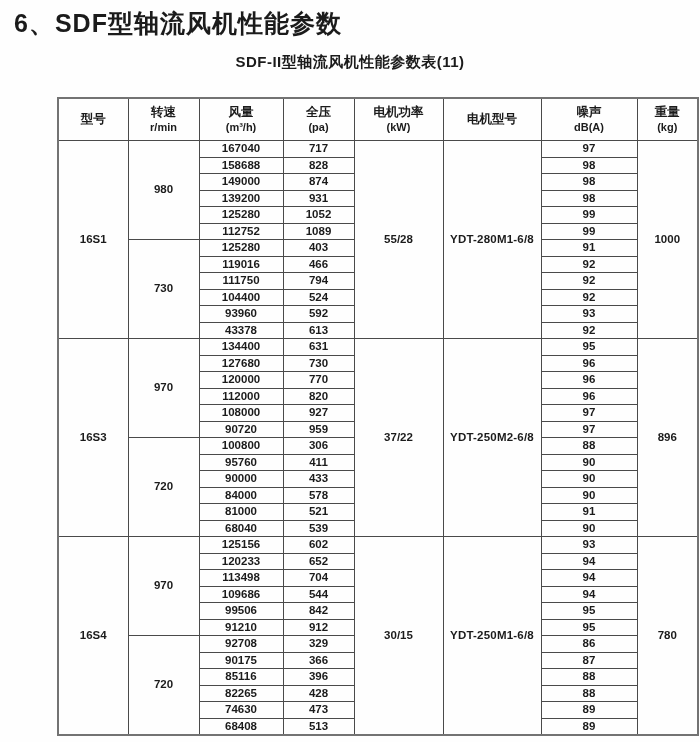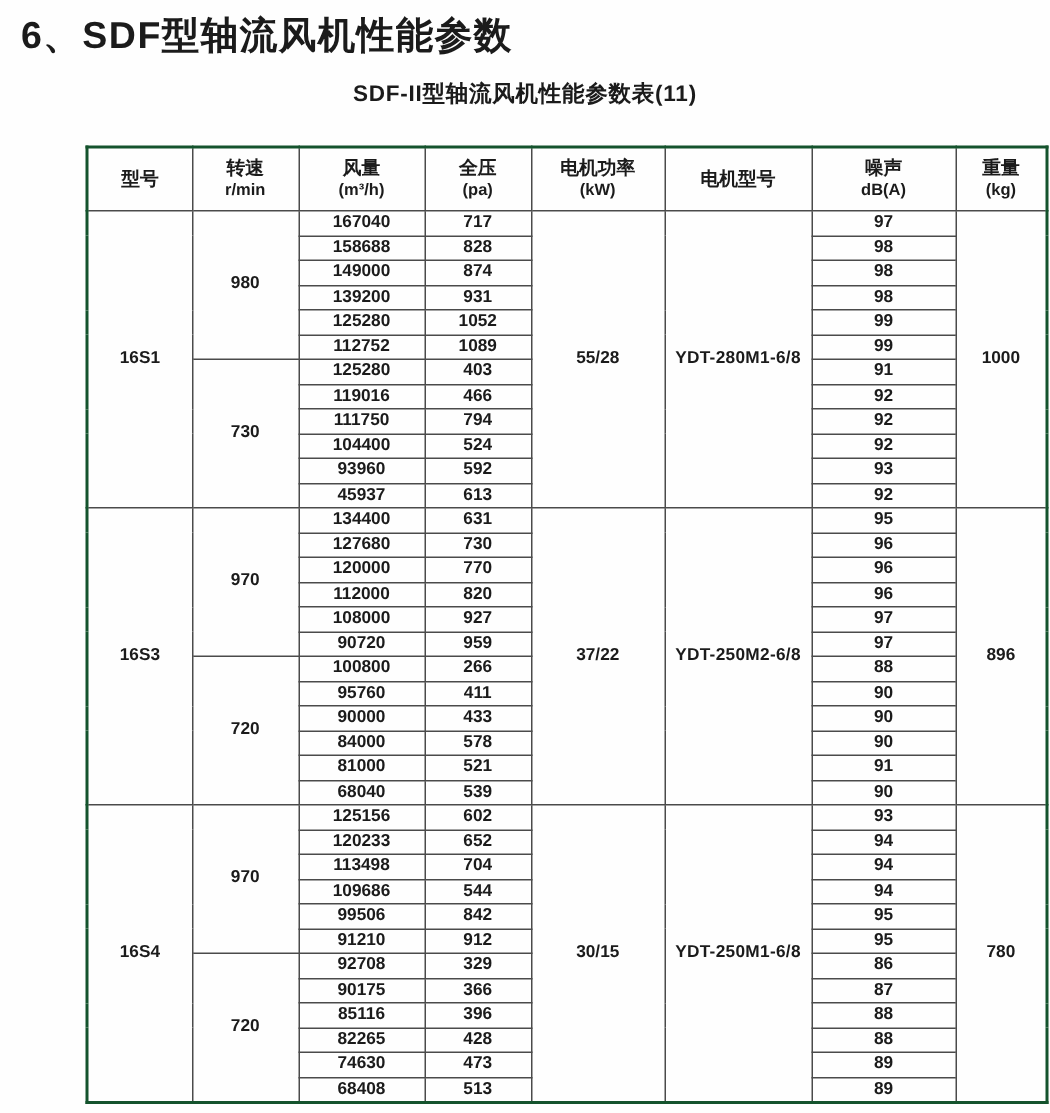--- a/index.html
+++ b/index.html
@@ -30,21 +30,21 @@
     font-size: 15px;
     letter-spacing: 0.5px;
   }
   table.params {
     position: absolute;
     left: 57px;
     top: 97px;
     width: 640px;
     border-collapse: collapse;
     table-layout: fixed;
-    border: 2px solid #14532d;
+    border: 2px solid #737373;
   }
   table.params th,
   table.params td {
     border: 1px solid #4a4a4a;
     text-align: center;
     vertical-align: middle;
     padding: 0;
     font-weight: bold;
     color: #1b1b1b;
     overflow: hidden;
@@ -177,21 +177,21 @@
         <td>104400</td>
         <td>524</td>
         <td>92</td>
       </tr>
       <tr>
         <td>93960</td>
         <td>592</td>
         <td>93</td>
       </tr>
       <tr>
-        <td>45937</td>
+        <td>43378</td>
         <td>613</td>
         <td>92</td>
       </tr>
       <tr>
         <td class="model-cell" rowspan="12">16S3</td>
         <td class="speed-cell" rowspan="6">970</td>
         <td>134400</td>
         <td>631</td>
         <td rowspan="12">37/22</td>
         <td class="motor-cell" rowspan="12">YDT-250M2-6/8</td>
@@ -219,21 +219,21 @@
         <td>97</td>
       </tr>
       <tr>
         <td>90720</td>
         <td>959</td>
         <td>97</td>
       </tr>
       <tr>
         <td class="speed-cell" rowspan="6">720</td>
         <td>100800</td>
-        <td>266</td>
+        <td>306</td>
         <td>88</td>
       </tr>
       <tr>
         <td>95760</td>
         <td>411</td>
         <td>90</td>
       </tr>
       <tr>
         <td>90000</td>
         <td>433</td>

